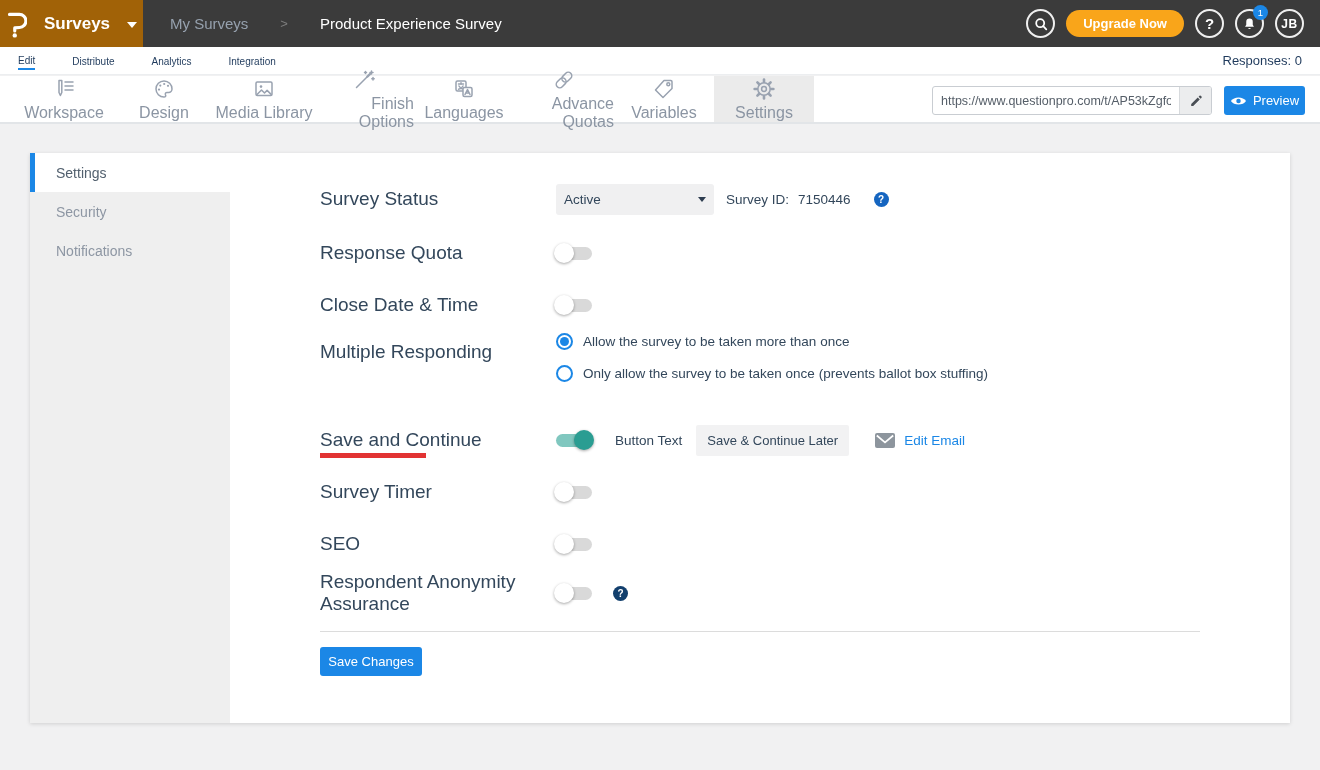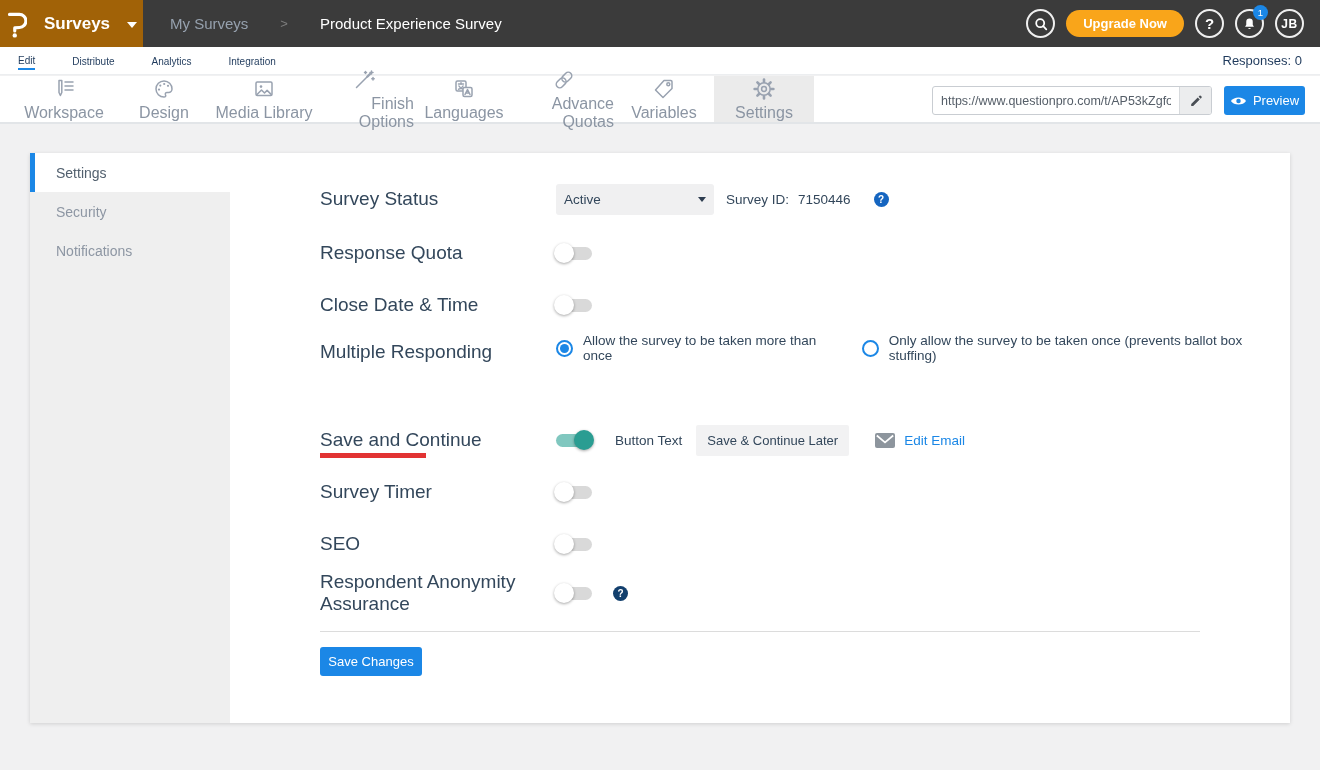--- a/index.html
+++ b/index.html
@@ -57,21 +57,21 @@
   .sid-val { font-size:13.5px; color:#33475b; margin-left:9px; }
   .help { width:15px; height:15px; border-radius:50%; color:#fff; font-size:10px; font-weight:bold; display:flex; align-items:center; justify-content:center; }
   .help.blue { background:#1565c0; margin-left:23px; }
   .help.navy { background:#123f6d; margin-left:21px; }
 
   .toggle { position:relative; width:36px; height:13px; border-radius:7px; background:#d9d9d9; cursor:pointer; flex:0 0 auto; }
   .toggle .knob { position:absolute; top:-3.5px; left:-2px; width:20px; height:20px; border-radius:50%; background:#fff; box-shadow:0 1px 3px rgba(0,0,0,0.35); }
   .toggle.on { background:#80c7bf; }
   .toggle.on .knob { left:auto; right:-2px; background:#2a9d92; }
 
-  .radio-group { display:flex; flex-direction:row; gap:15px; }
+  .radio-group { display:flex; flex-direction:column; gap:15px; }
   .radio-line { display:flex; align-items:center; cursor:pointer; }
   .radio { width:17px; height:17px; border-radius:50%; border:2px solid #1b87e6; display:flex; align-items:center; justify-content:center; flex:0 0 auto; background:#fff; }
   .radio.sel::after { content:""; width:9px; height:9px; border-radius:50%; background:#1b87e6; }
   .radio-lbl { font-size:13.5px; color:#33475b; margin-left:10px; }
 
   .btntext-lbl { font-size:13.5px; color:#33475b; margin-left:23px; }
   .btntext-input { width:153px; height:31px; background:#f2f2f3; border:none; outline:none; border-radius:2px; font-size:13px; color:#33475b; padding:0 11px; margin-left:14px; font-family:inherit; }
   .mail-ic { margin-left:26px; display:flex; align-items:center; cursor:pointer; }
   .editemail { font-size:13.5px; color:#1b87e6; margin-left:9px; cursor:pointer; }
 

